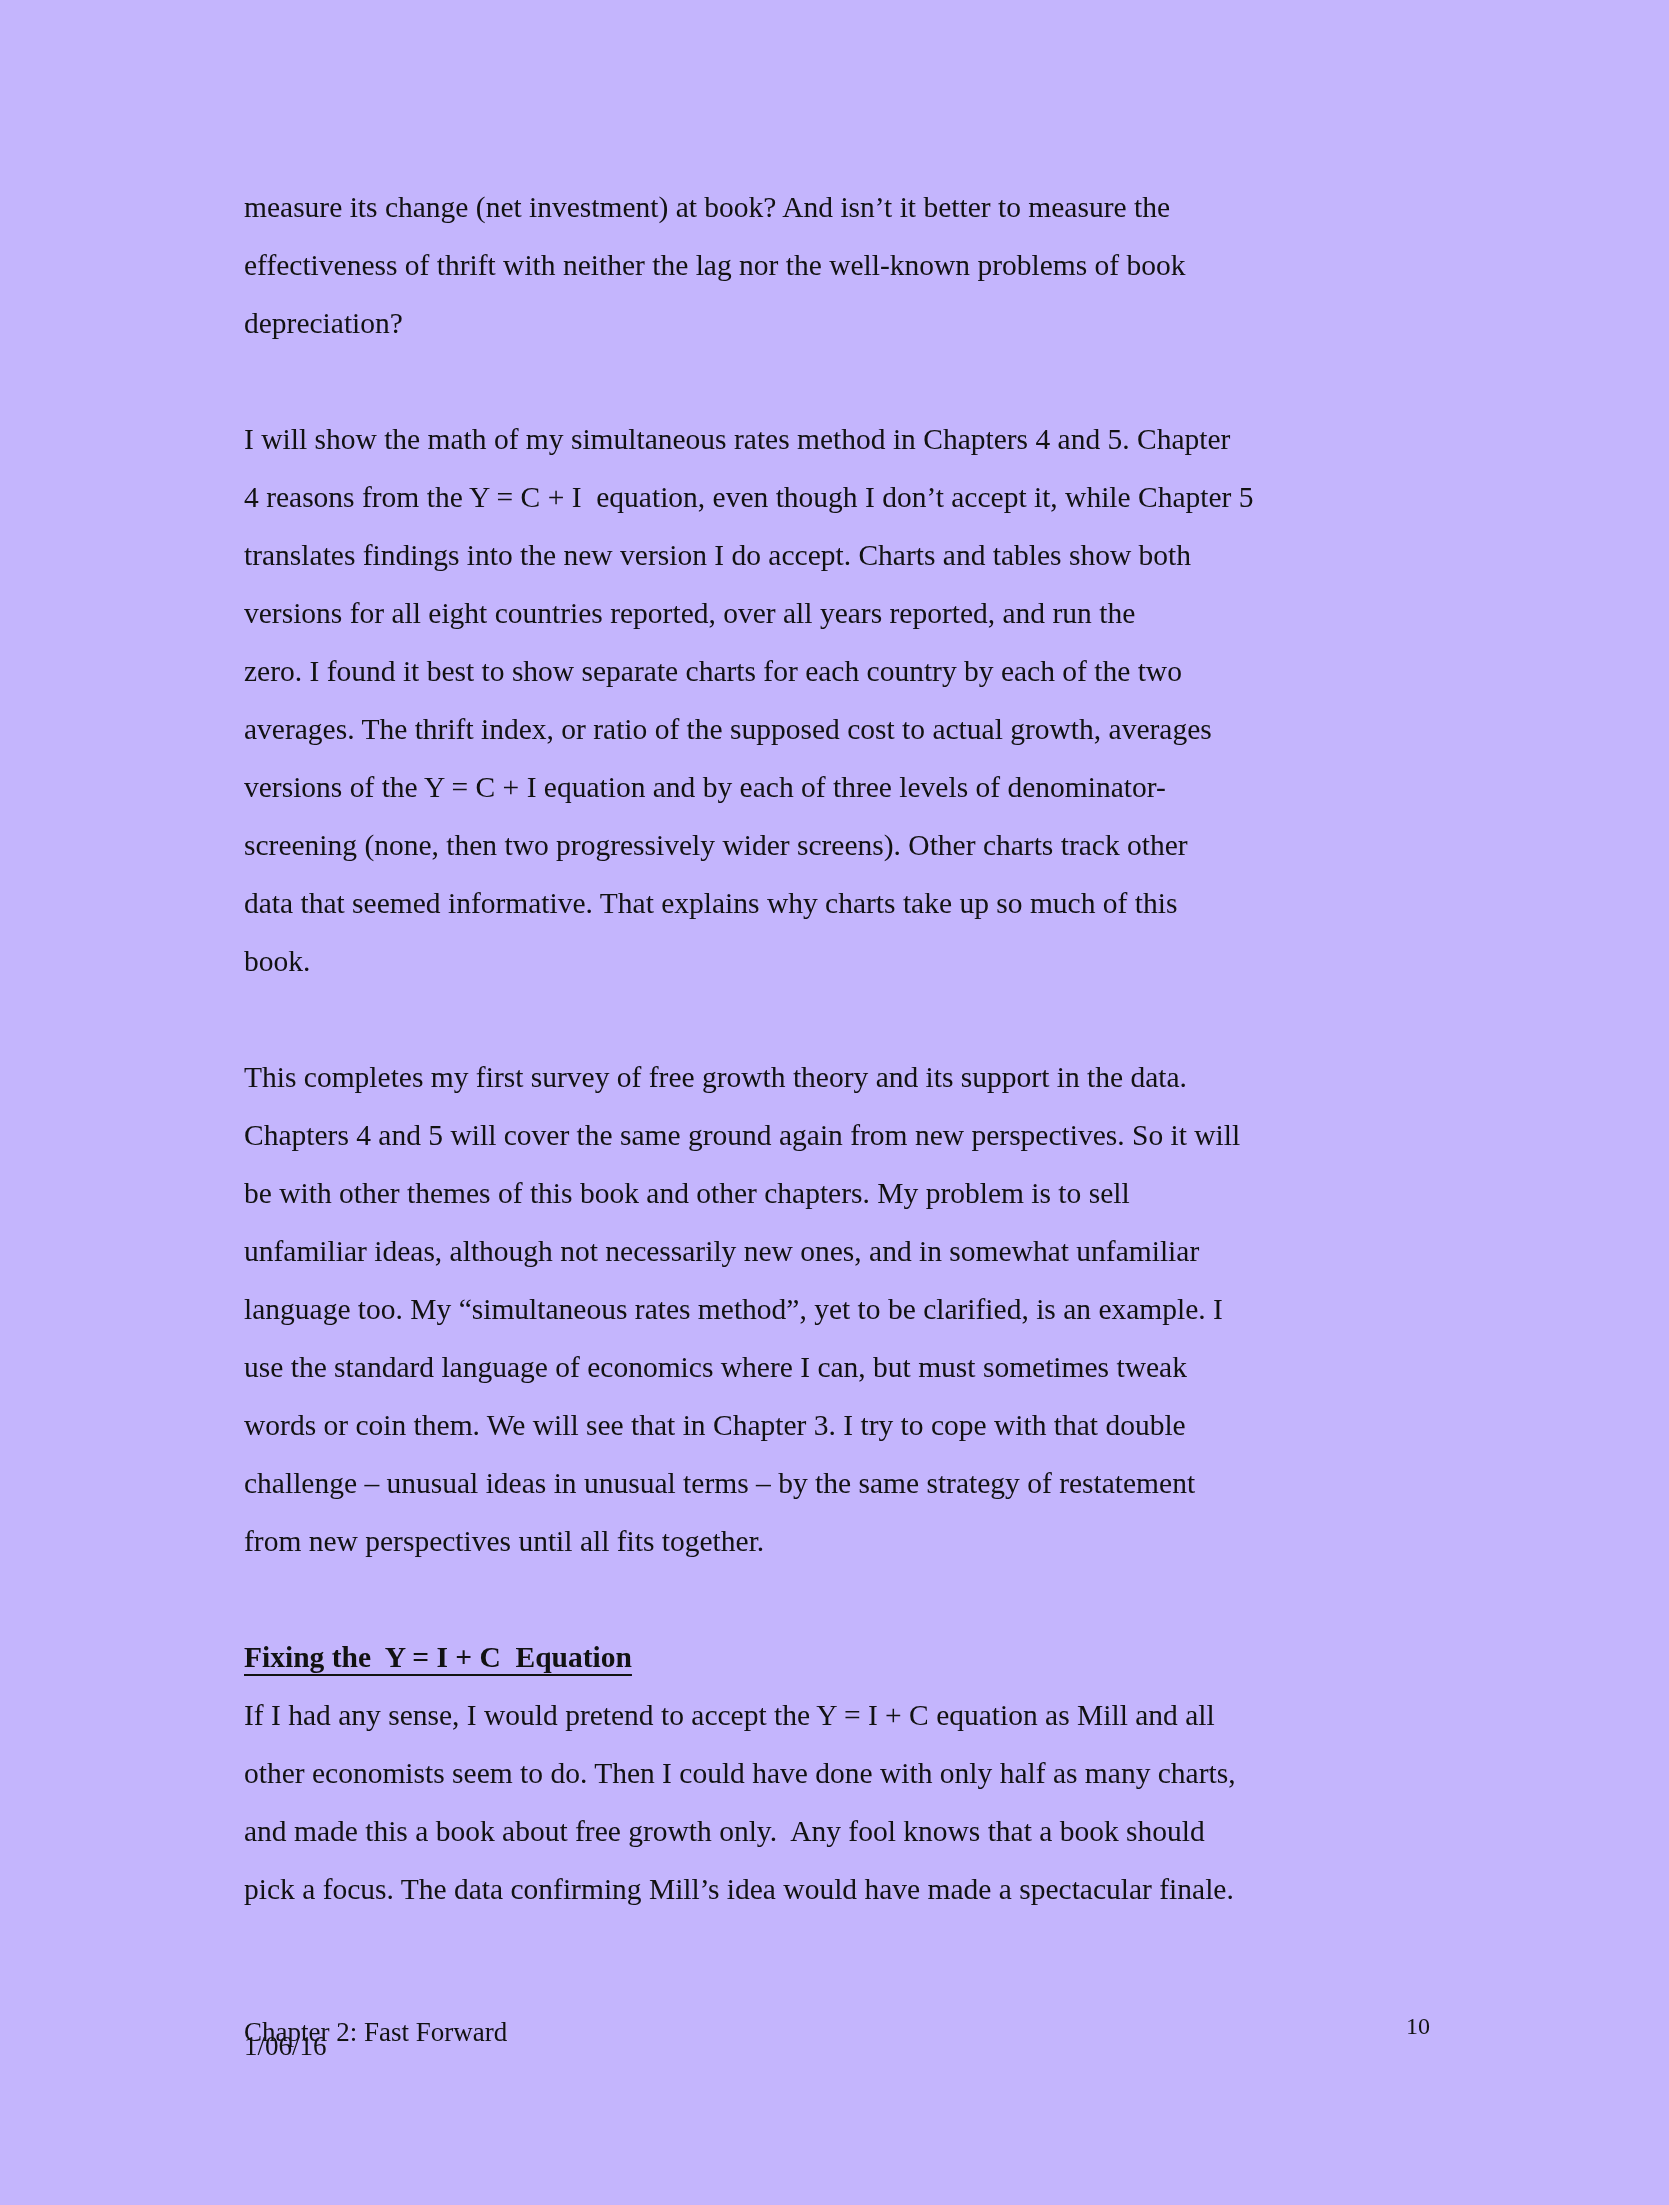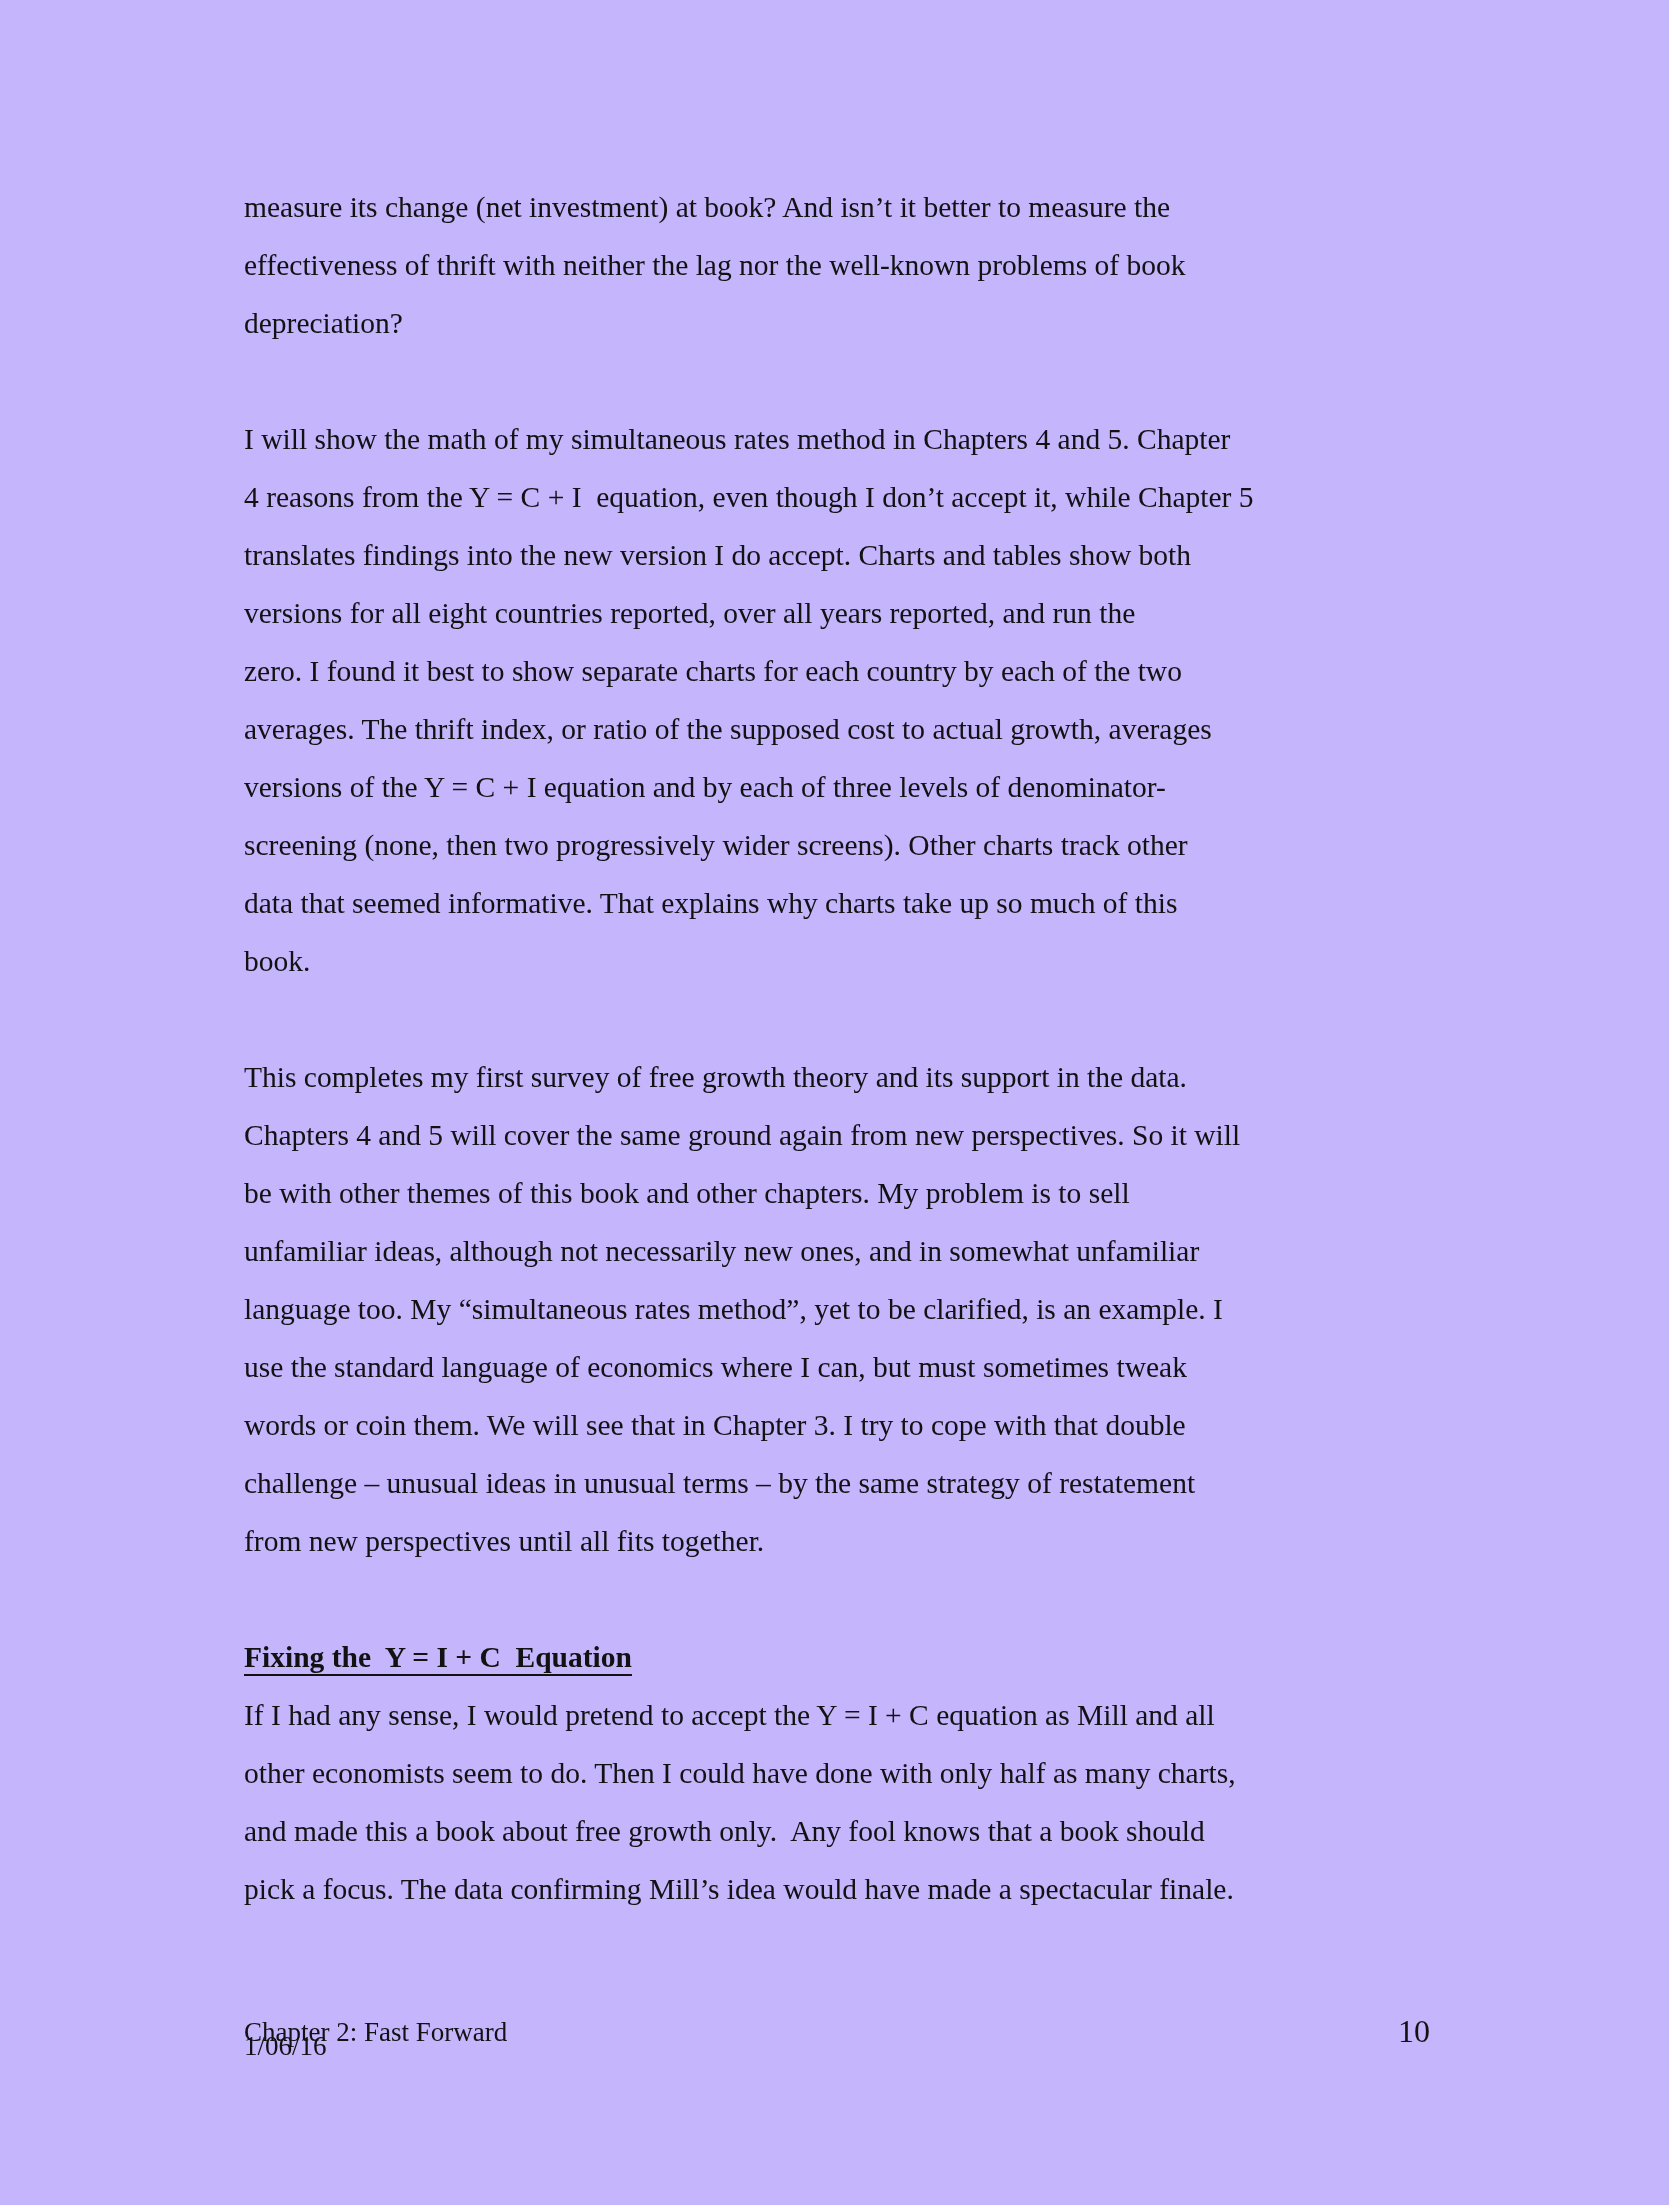--- a/index.html
+++ b/index.html
@@ -63,21 +63,21 @@
     left: 0;
     width: 100%;
     text-align: left;
     top: 0;
     margin-top: 14px;
   }
   .footer-right {
     position: absolute;
     right: 0;
     top: -3.9px;
-    font-size: 32px;
+    font-size: 24px;
   }
   .bates {
     position: absolute;
     right: 34px;
     top: 2129px;
     font-family: "Liberation Sans", "DejaVu Sans", sans-serif;
     font-size: 31px;
     color: #111111;
     letter-spacing: 0.7px;
   }

